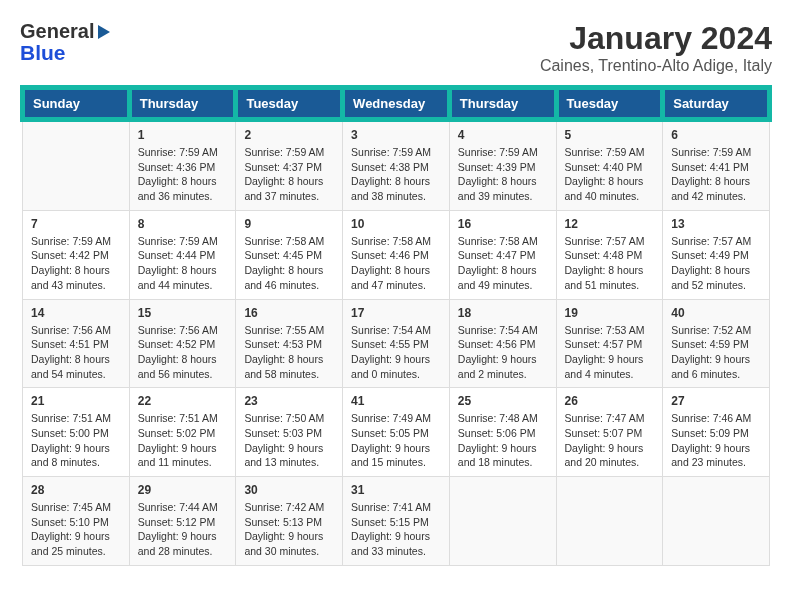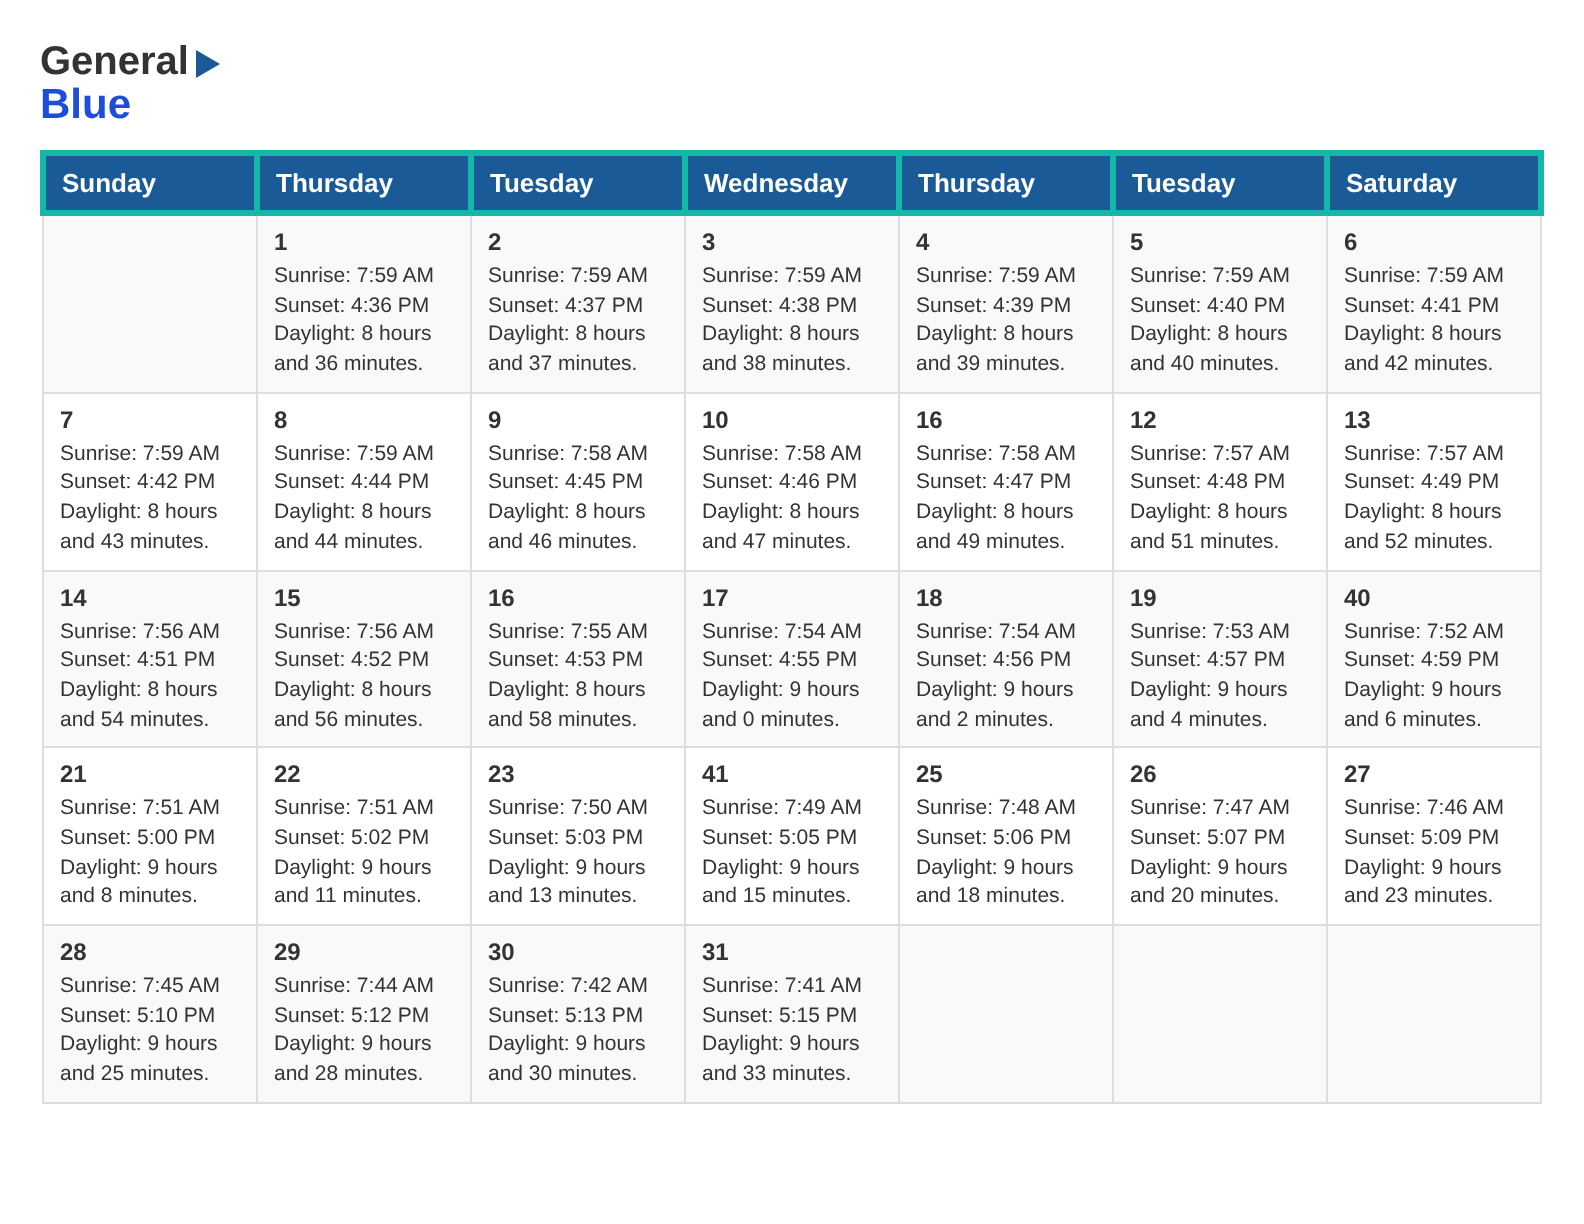--- a/index.html
+++ b/index.html
@@ -31,21 +31,21 @@
       border-collapse: collapse;
       table-layout: fixed;
     }
     thead tr th {
       background: #1a5a96;
       color: #fff;
       text-align: left;
       padding: 6px 8px;
       font-size: 13px;
       font-weight: bold;
-      border: 3px solid #14b8a6;
+      border: 5px solid #14b8a6;
     }
     tbody tr td {
       vertical-align: top;
       padding: 6px 8px;
       border: 1px solid #ddd;
       font-size: 10.5px;
       color: #333;
       background: #fff;
       height: 85px;
     }
@@ -73,20 +73,24 @@
 
 <div class="header">
   <div class="logo-wrapper">
     <div style="display:flex;flex-direction:column;align-items:flex-start;">
       <div style="display:flex;align-items:center;">
         <span style="font-size:20px;font-weight:bold;color:#333;">General</span>
         <span style="display:inline-block;margin-left:4px;width:0;height:0;border-top:7px solid transparent;border-bottom:7px solid transparent;border-left:12px solid #1a5a96;"></span>
       </div>
       <span style="font-size:21px;font-weight:bold;color:#1d4ed8;margin-top:-2px;">Blue</span>
     </div>
+  </div>
+  <div class="title-block">
+    <div class="month-year">January 2024</div>
+    <div class="location">Caines, Trentino-Alto Adige, Italy</div>
   </div>
 </div>
 
 <table>
   <thead>
     <tr id="thead-row">
     <th>Sunday</th>
         <th>Thursday</th>
         <th>Tuesday</th>
         <th>Wednesday</th>

